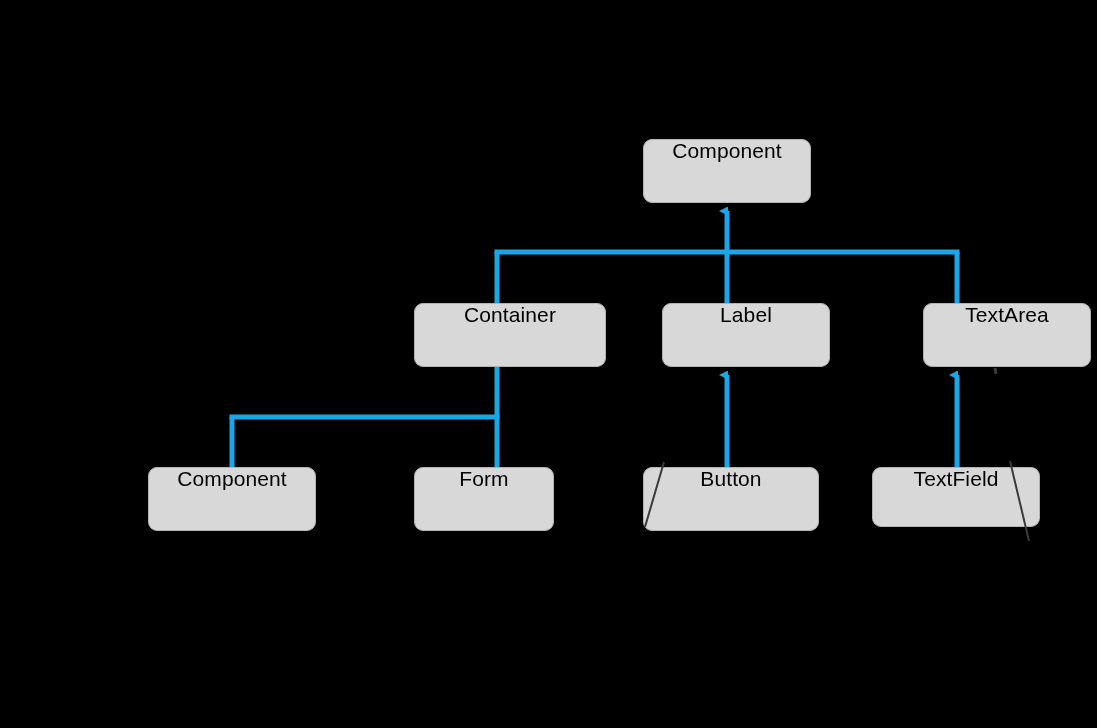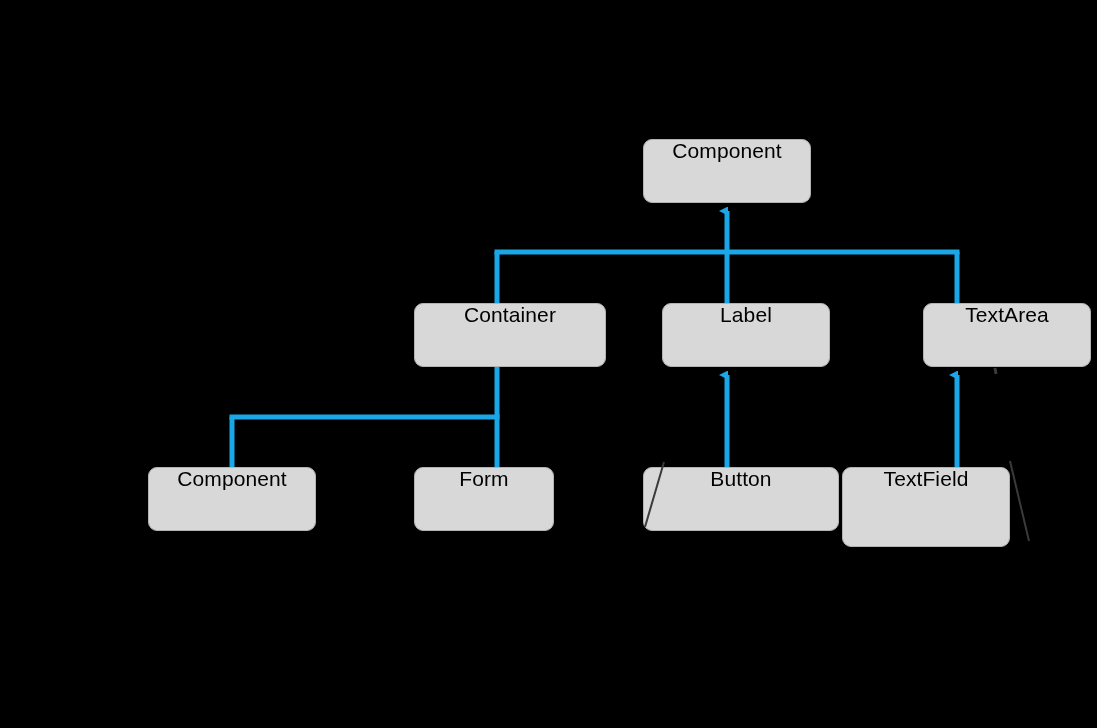--- a/index.html
+++ b/index.html
@@ -107,21 +107,21 @@
   </div>
 
   <div class="node" style="left:148px; top:467px; width:168px; height:64px;">
     <span class="node-label">Component</span>
   </div>
 
   <div class="node" style="left:414px; top:467px; width:140px; height:64px;">
     <span class="node-label">Form</span>
   </div>
 
-  <div class="node" style="left:643px; top:467px; width:196px; height:64px;">
+  <div class="node" style="left:643px; top:467px; width:176px; height:64px;">
     <span class="node-label">Button</span>
   </div>
 
-  <div class="node" style="left:842px; top:467px; width:168px; height:80px;">
+  <div class="node" style="left:872px; top:467px; width:168px; height:60px;">
     <span class="node-label">TextField</span>
   </div>
 
 </div>
 
 </body></html>

